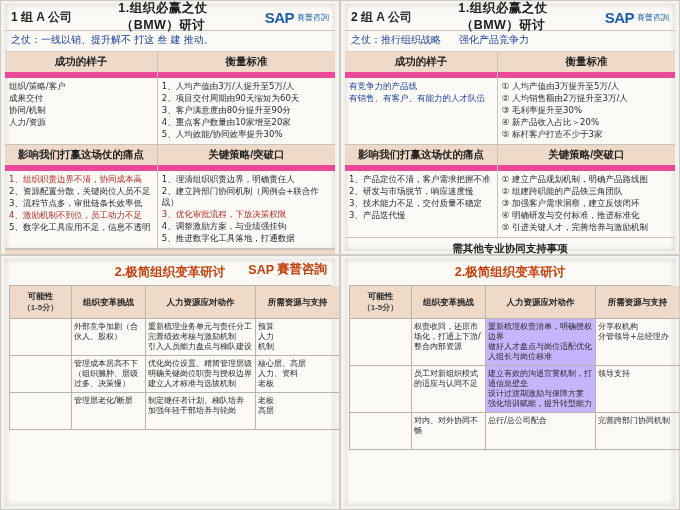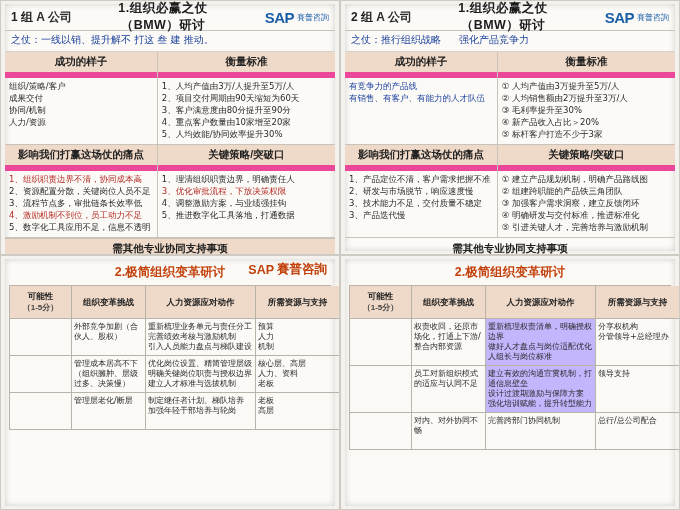--- a/index.html
+++ b/index.html
@@ -169,20 +169,21 @@
             <div>2、资源配置分散，关键岗位人员不足</div>
             <div>3、流程节点多，审批链条长效率低</div>
             <div class="red">4、激励机制不到位，员工动力不足</div>
             <div>5、数字化工具应用不足，信息不透明</div>
           </div>
         </div>
         <div class="col sep" style="width:54%">
           <div class="colhead">关键策略/突破口</div>
           <div class="colbody hw">
             <div>1、理清组织职责边界，明确责任人</div>
+            <div>2、建立跨部门协同机制（周例会+联合作战）</div>
             <div class="red">3、优化审批流程，下放决策权限</div>
             <div>4、调整激励方案，与业绩强挂钩</div>
             <div>5、推进数字化工具落地，打通数据</div>
           </div>
         </div>
       </div>
 
       <div class="bandhead">需其他专业协同支持事项</div>
 
     </div>
@@ -351,22 +352,22 @@
           <div>设计过渡期激励与保障方案</div>
           <div>强化培训赋能，提升转型能力</div>
         </div>
         <div class="mc hw">
           <div>领导支持</div>
         </div>
 
         <div class="mc empty"></div>
         <div class="mc hw">对内、对外协同不畅</div>
         <div class="mc hw">
+          <div>总行/总公司配合</div>
+        </div>
+        <div class="mc hw">
           <div>完善跨部门协同机制</div>
-        </div>
-        <div class="mc hw">
-          <div>总行/总公司配合</div>
         </div>
       </div>
     </div>
   </div>
 
 </div>
 
 </body></html>

